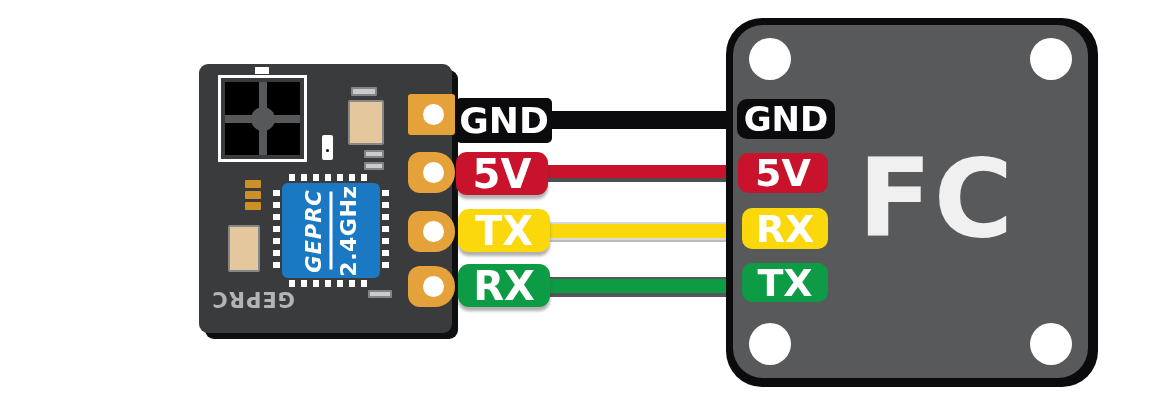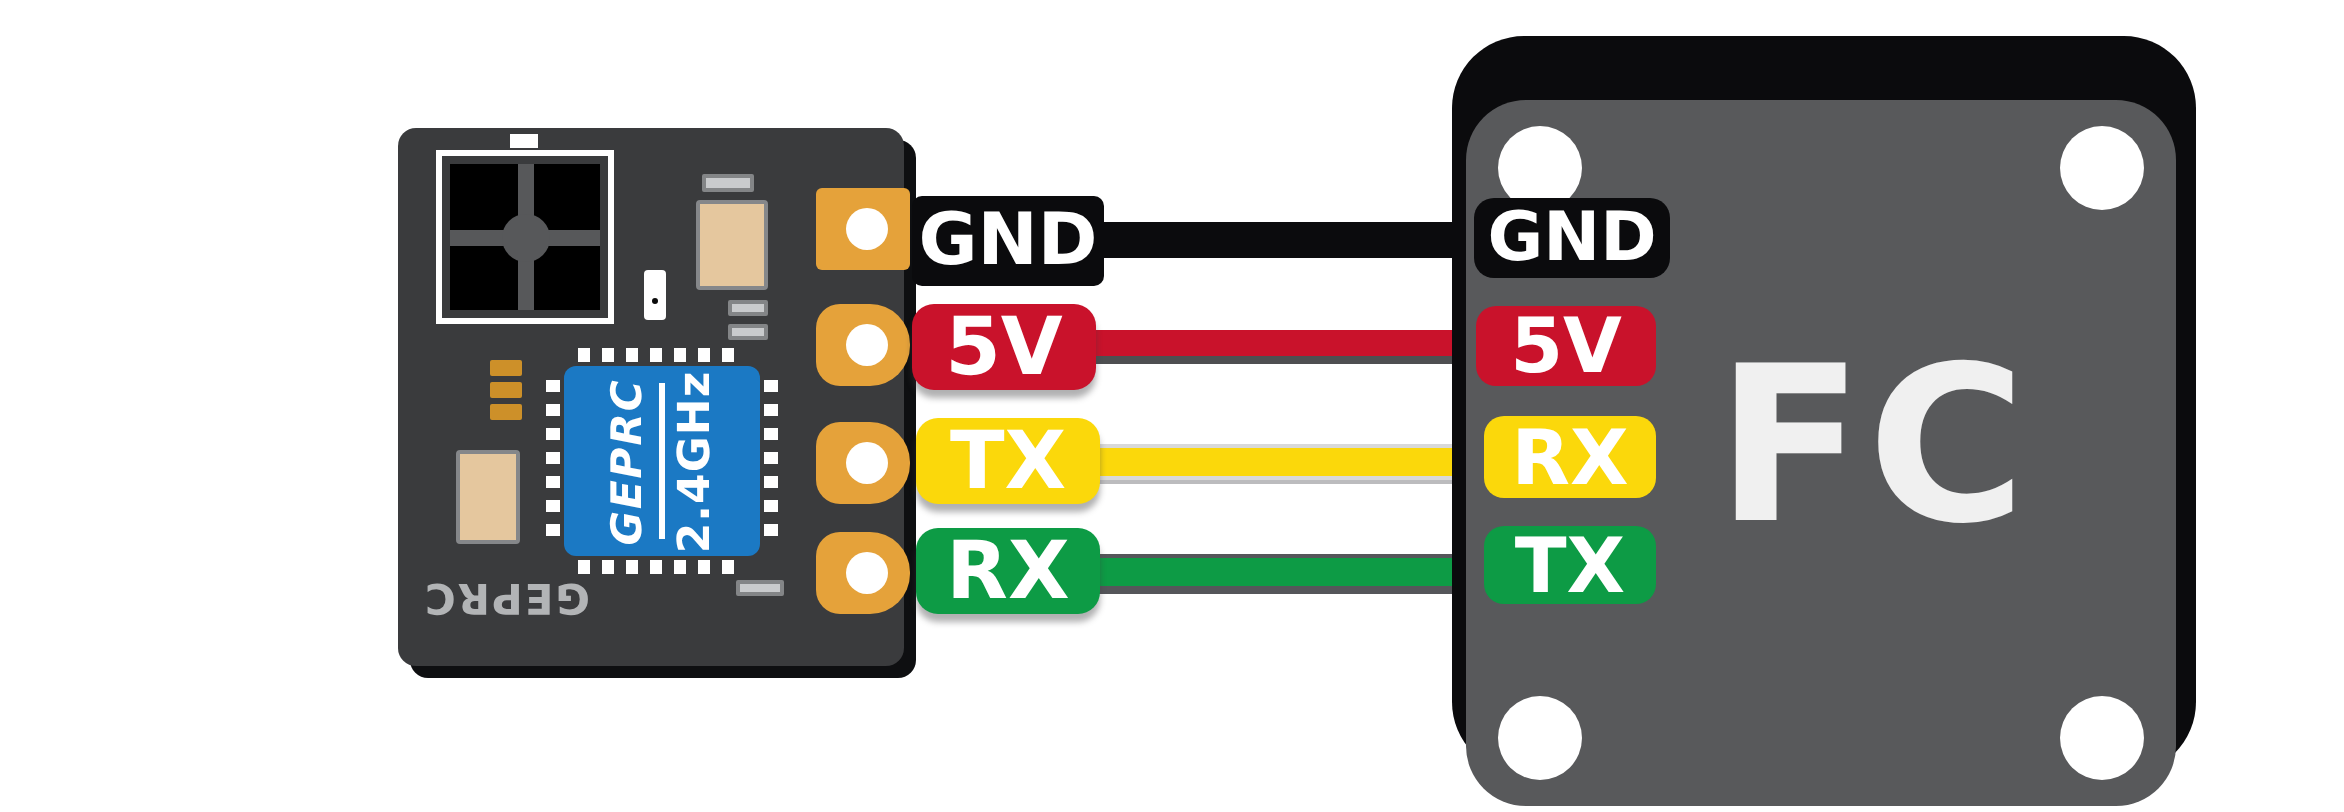--- a/index.html
+++ b/index.html
@@ -177,21 +177,21 @@
   <div class="abs wire wire-5v" style="background-color: rgb(201, 18, 43);"></div>
   <div class="abs wire wire-tx" style="background-color: rgb(251, 216, 11);"></div>
   <div class="abs wire wire-rx" style="background-color: rgb(13, 155, 69);"></div>
 
   <div class="abs pill rxl-gnd" style="background-color: rgb(11, 11, 13);">GND</div>
   <div class="abs pill pill-shadow rxl-5v" style="background-color: rgb(201, 18, 43);">5V</div>
   <div class="abs pill pill-shadow rxl-tx" style="background-color: rgb(251, 216, 11);">TX</div>
   <div class="abs pill pill-shadow rxl-rx" style="background-color: rgb(13, 155, 69);">RX</div>
 
   <div class="abs fc-black"></div>
-  <div class="abs fc-gray" style="background-color: rgb(88, 89, 91); margin-top: 25px;">
+  <div class="abs fc-gray" style="background-color: rgb(88, 89, 91);">
     <div class="fc-hole fc-hole-tl"></div>
     <div class="fc-hole fc-hole-tr"></div>
     <div class="fc-hole fc-hole-bl"></div>
     <div class="fc-hole fc-hole-br"></div>
     <div class="fc-title">FC</div>
   </div>
 
   <div class="abs pill fcl-gnd" style="background-color: rgb(11, 11, 13);">GND</div>
   <div class="abs pill fcl-5v" style="background-color: rgb(201, 18, 43);">5V</div>
   <div class="abs pill fcl-rx" style="background-color: rgb(251, 216, 11);">RX</div>

